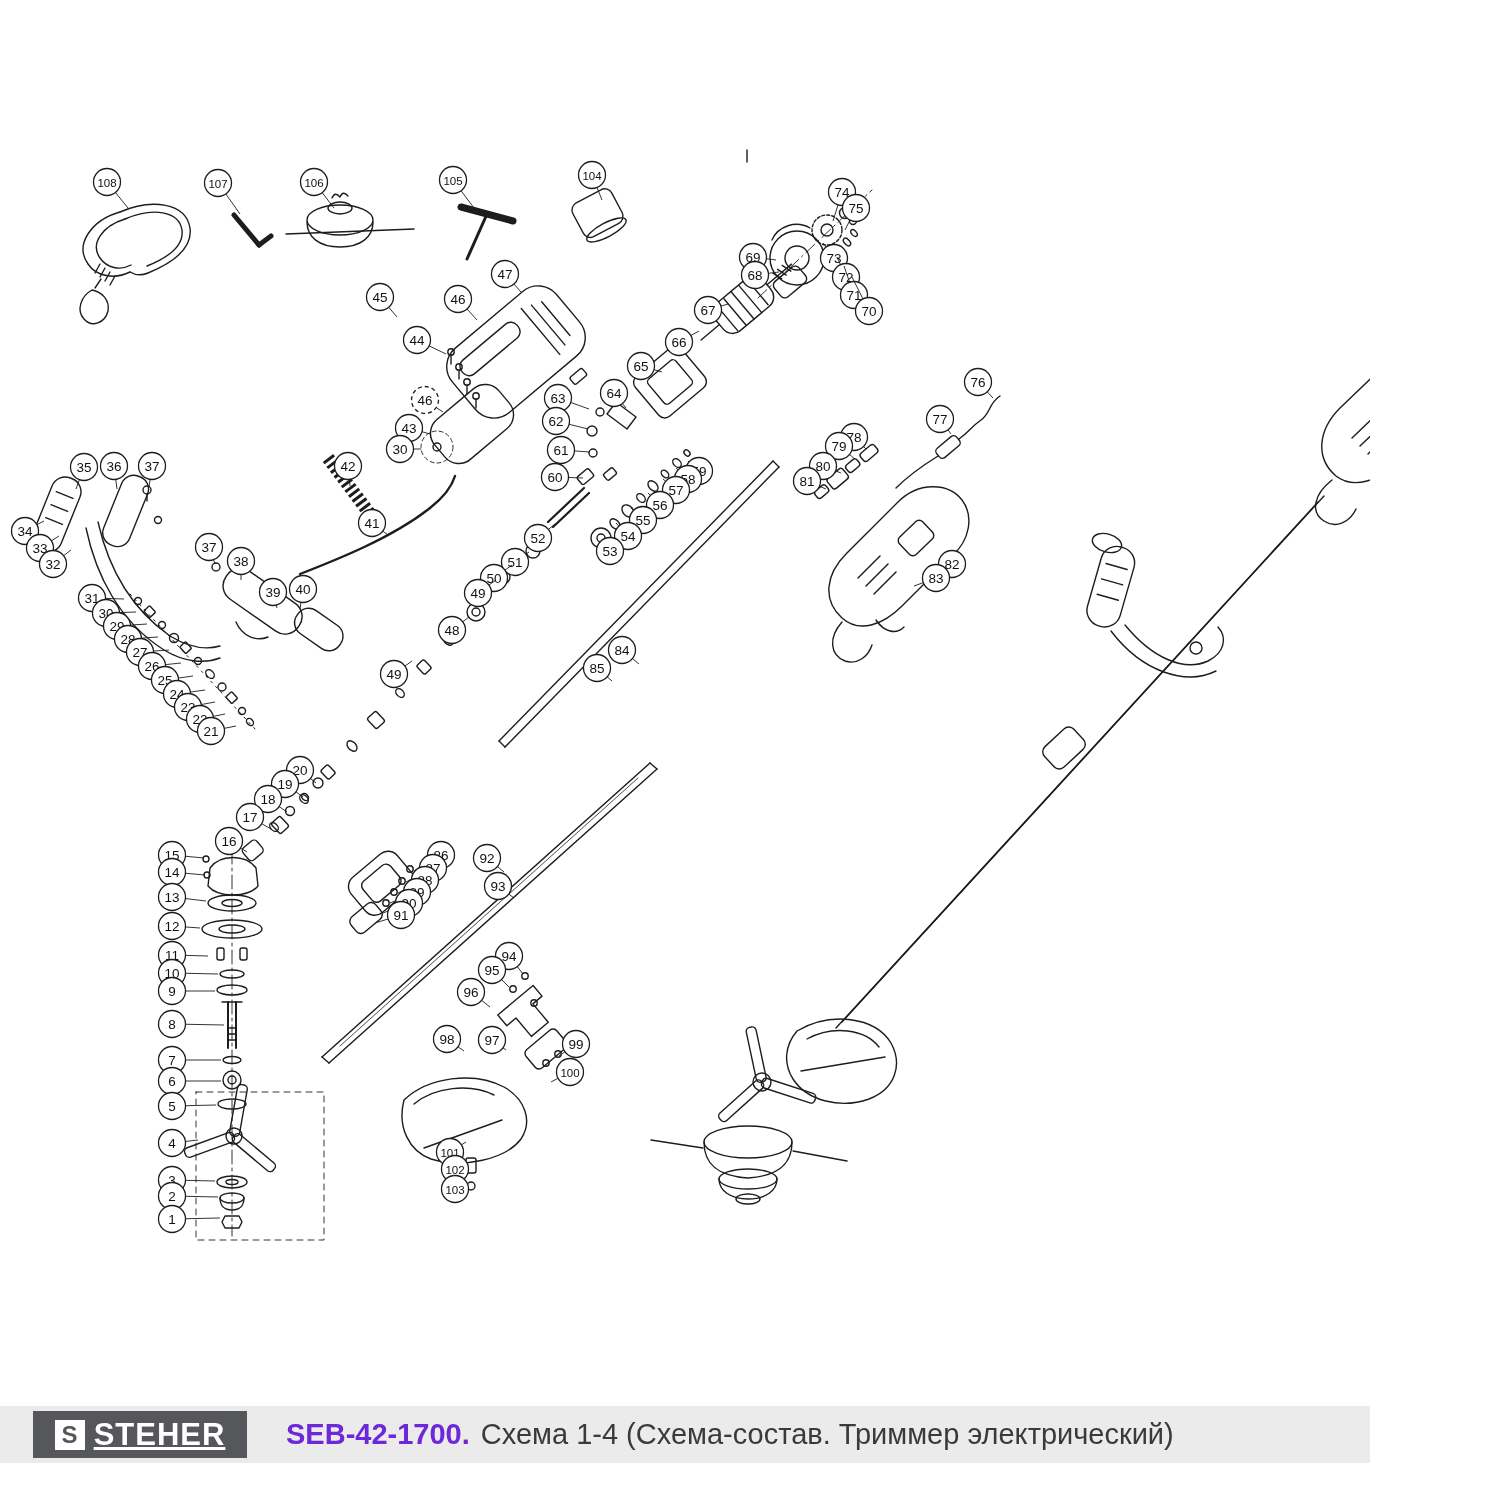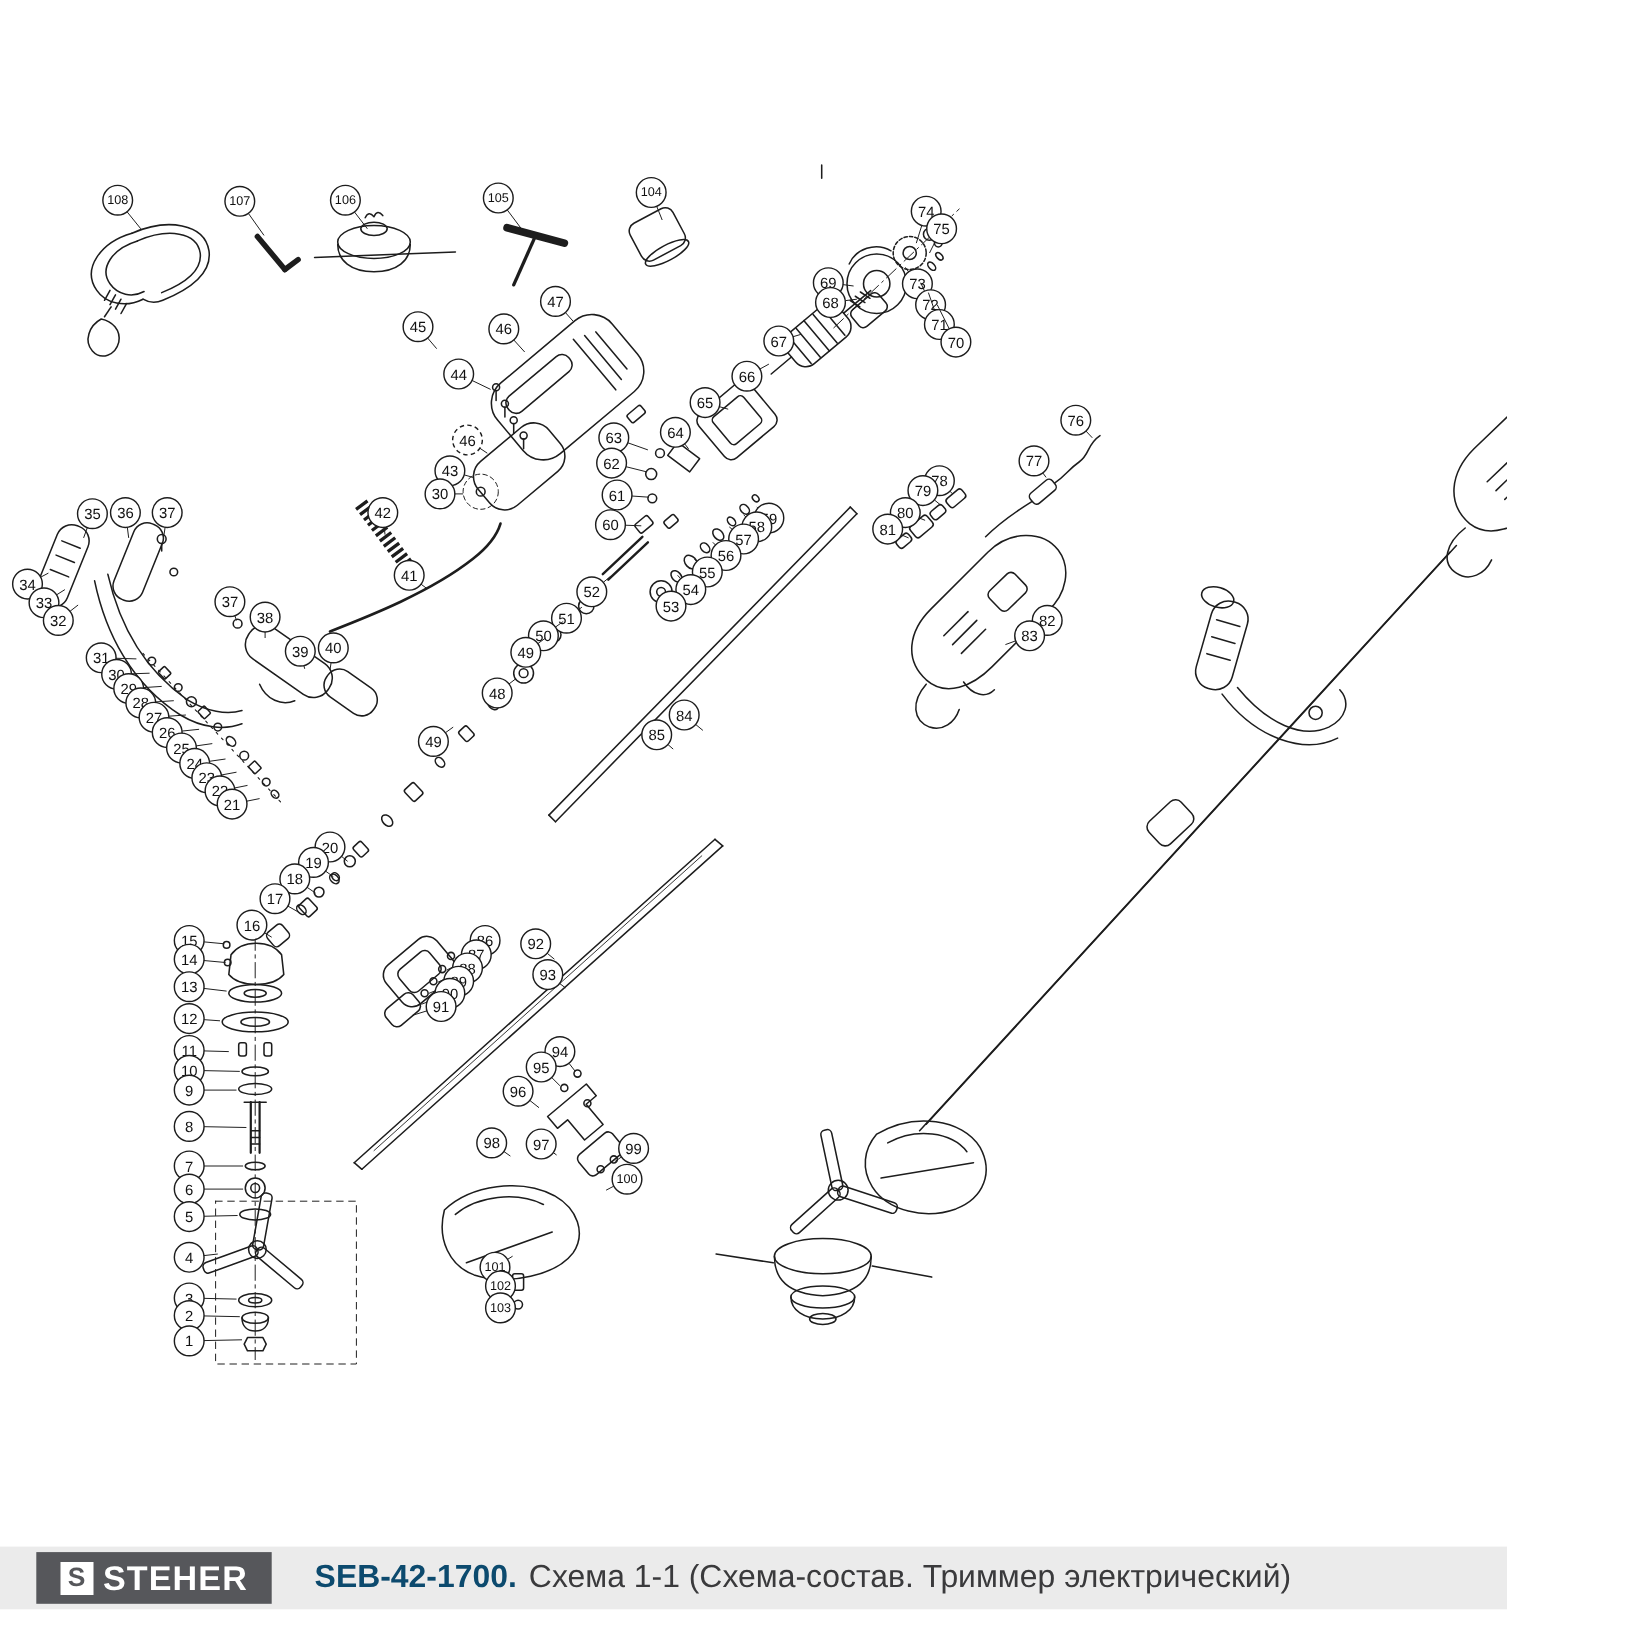--- a/index.html
+++ b/index.html
@@ -13,24 +13,24 @@
   .callout-circle.dashed { stroke-dasharray:4 3; }
   .callout-num { fill:#111111; text-anchor:middle; dominant-baseline:central;
                  font-family:"Liberation Sans", sans-serif; }
   .footer { position:absolute; left:0; top:1406px; width:1502px; height:57px;
             background:#ebebeb; }
   .logo { position:absolute; left:33px; top:5px; height:47px; width:214px; background:#56575b;
           color:#fff; display:flex; align-items:center; justify-content:center; gap:9px; }
   .logo-mark { width:30px; height:30px; background:#ffffff; color:#56575b; font-weight:bold;
                display:flex; align-items:center; justify-content:center; font-size:24px;
                font-family:"Liberation Sans", sans-serif; }
-  .logo-text { font-size:31px; font-weight:bold; letter-spacing:1px; }
+  .logo-text { font-size:31px; font-weight:bold; letter-spacing:1px;text-decoration:underline; }
   .caption { position:absolute; left:286px; top:0; height:57px; display:flex; align-items:center;
              font-size:29px; color:#3a3a3c; white-space:nowrap; }
-  .model { font-weight:bold; color:#0c4a6e; margin-right:11px; }
+  .model { font-weight:bold; color:#6d28d9; margin-right:11px; }
 </style>
 </head>
 <body>
 
 <div class="page">
 
 <svg id="diagram" class="diagram" width="1502" height="1404" viewBox="0 0 1502 1404">
   <g class="art">
     <line x1="747" y1="150" x2="747" y2="162"></line>
 
@@ -742,17 +742,17 @@
       </g>
 </svg>
 
 <div class="footer">
   <div class="logo">
     <span class="logo-mark">S</span>
     <span class="logo-text">STEHER</span>
   </div>
   <div class="caption">
     <span class="model">SEB-42-1700.</span>
-    <span class="subtitle">Схема 1-1 (Схема-состав. Триммер электрический)</span>
+    <span class="subtitle">Схема 1-4 (Схема-состав. Триммер электрический)</span>
   </div>
 </div>
 
 </div>
 
 </body></html>

